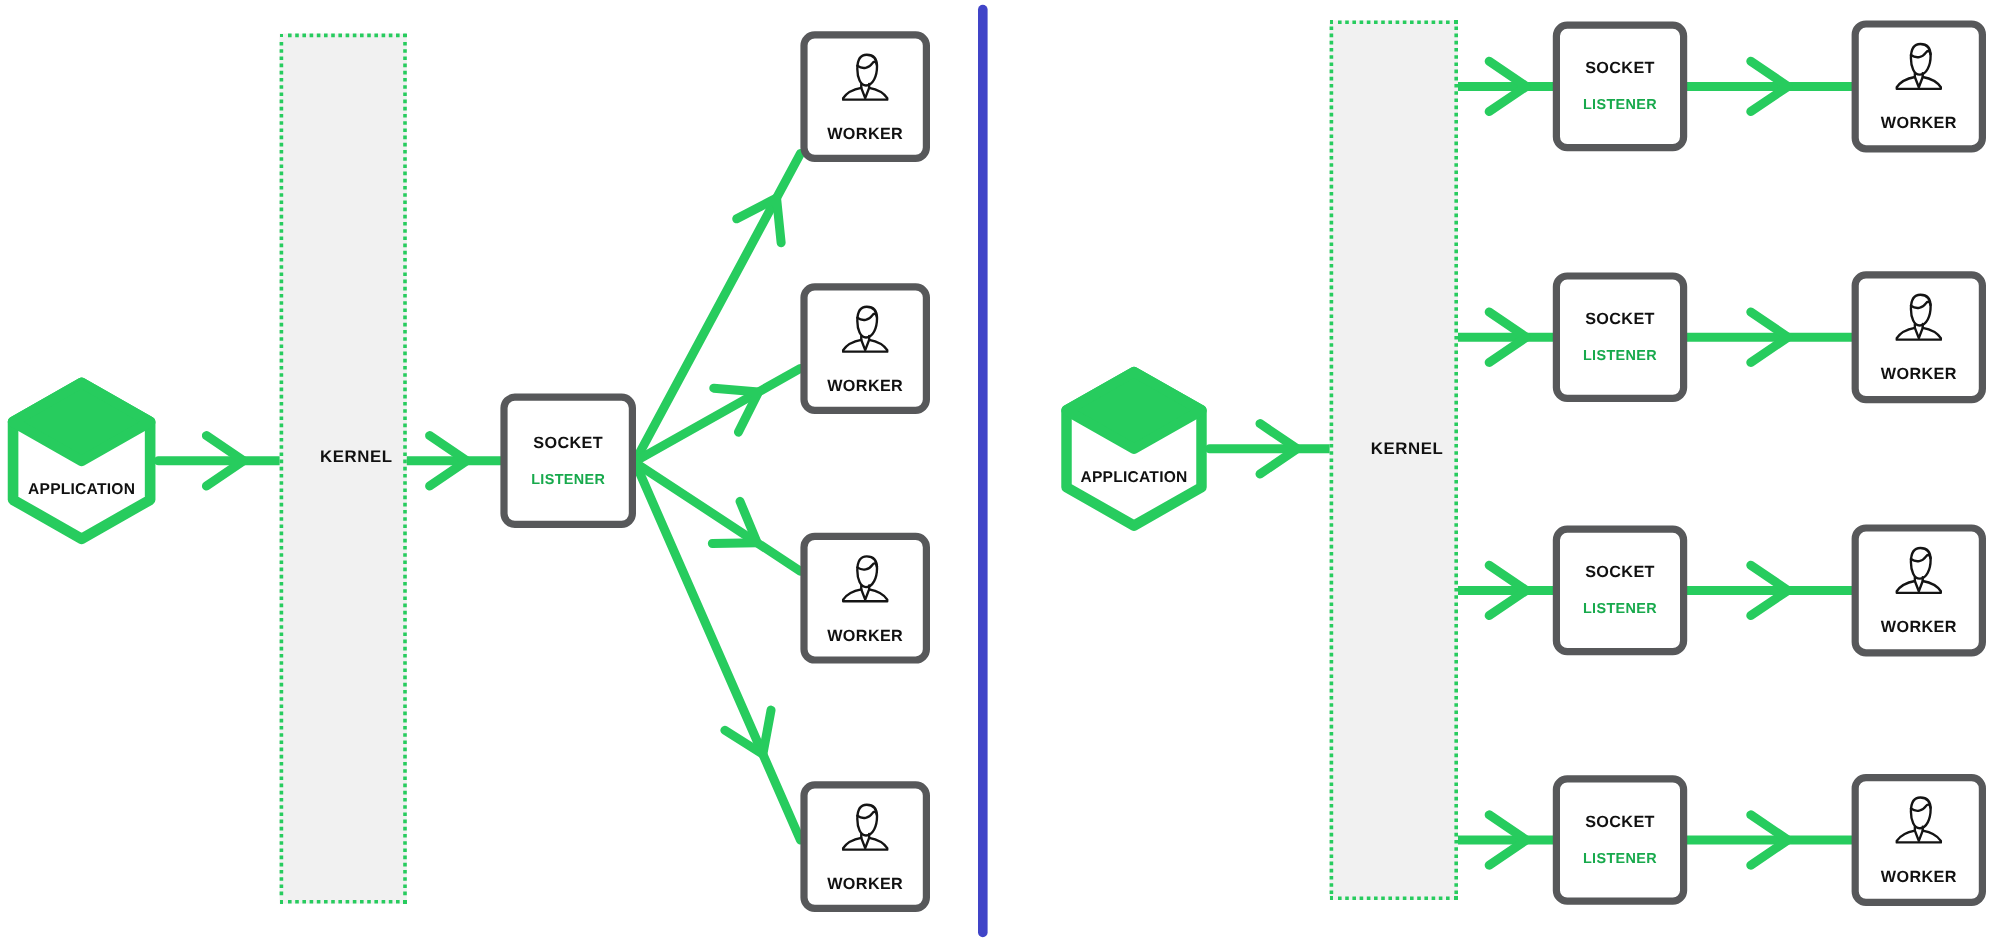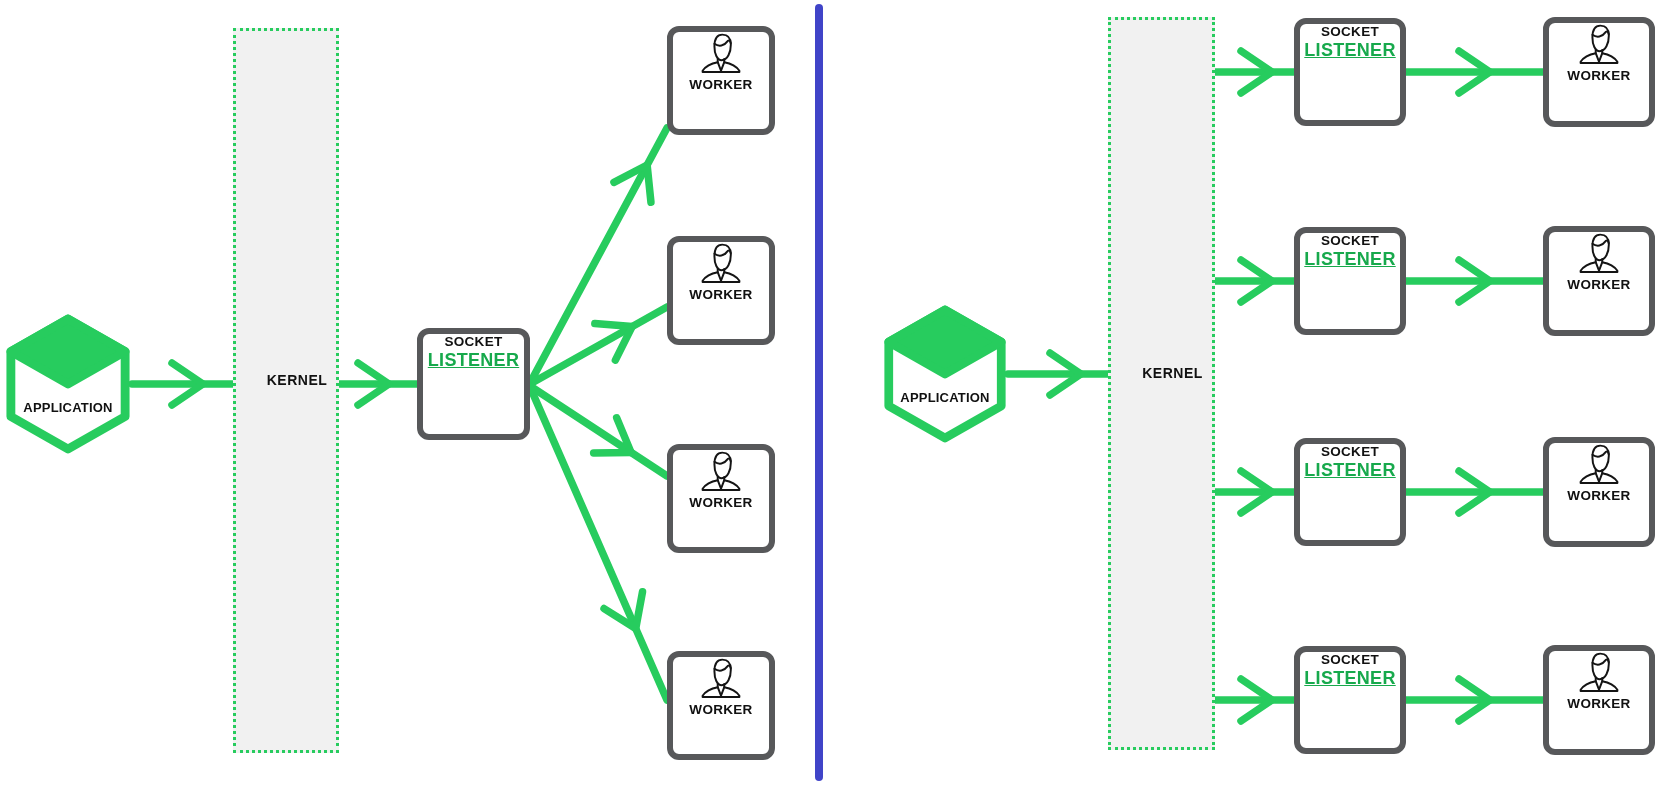--- a/index.html
+++ b/index.html
@@ -14,24 +14,24 @@
     border:3px dotted var(--green);
     display:flex;align-items:center;justify-content:center;
   }
   .kernel-label{
     position:relative;top:-11px;
     font-size:14px;font-weight:bold;letter-spacing:.5px;color:var(--text);padding-left:22px;
   }
   .node{
     position:absolute;background:#fff;
     border:6px solid var(--border);border-radius:12px;
-    display:flex;flex-direction:column;align-items:center;
+    display:flex;flex-direction:column;align-items:center;justify-content:center;gap:16px;
   }
   .listener-line1{font-size:13.5px;font-weight:bold;letter-spacing:.3px;color:var(--text);line-height:1.15;}
-  .listener-line2{font-size:18px;font-weight:bold;letter-spacing:.3px;color:var(--listener-green);line-height:1.15;text-decoration:underline;}
+  .listener-line2{font-size:12px;font-weight:bold;letter-spacing:.3px;color:var(--listener-green);line-height:1.15;}
   .worker-label{font-size:13.5px;font-weight:bold;letter-spacing:.3px;color:var(--text);margin-top:3px;}
   .person{width:48px;height:42px;display:block;}
   .hex{position:absolute;}
   .hex svg{display:block;width:100%;height:100%;}
   .hex-label{
     position:absolute;left:0;right:0;top:61%;text-align:center;
     font-size:13px;font-weight:bold;letter-spacing:.2px;color:var(--text);
   }
   .divider{position:absolute;border-radius:4px;background:var(--divider);}
   .defs-holder{position:absolute;width:0;height:0;overflow:hidden;}

